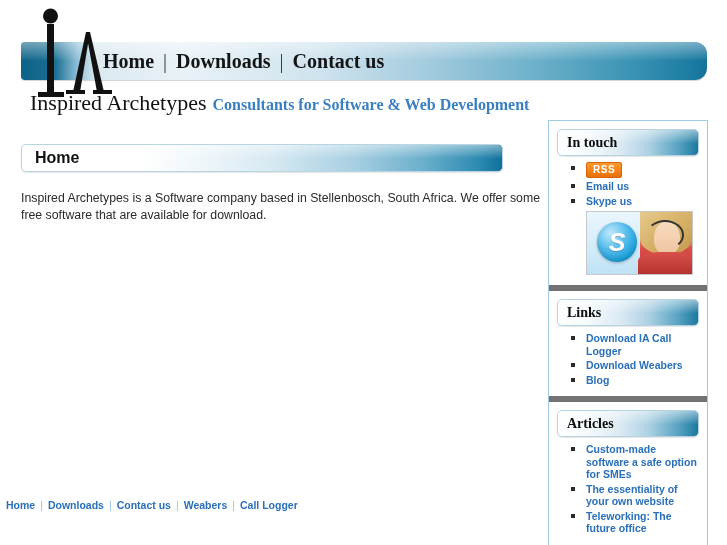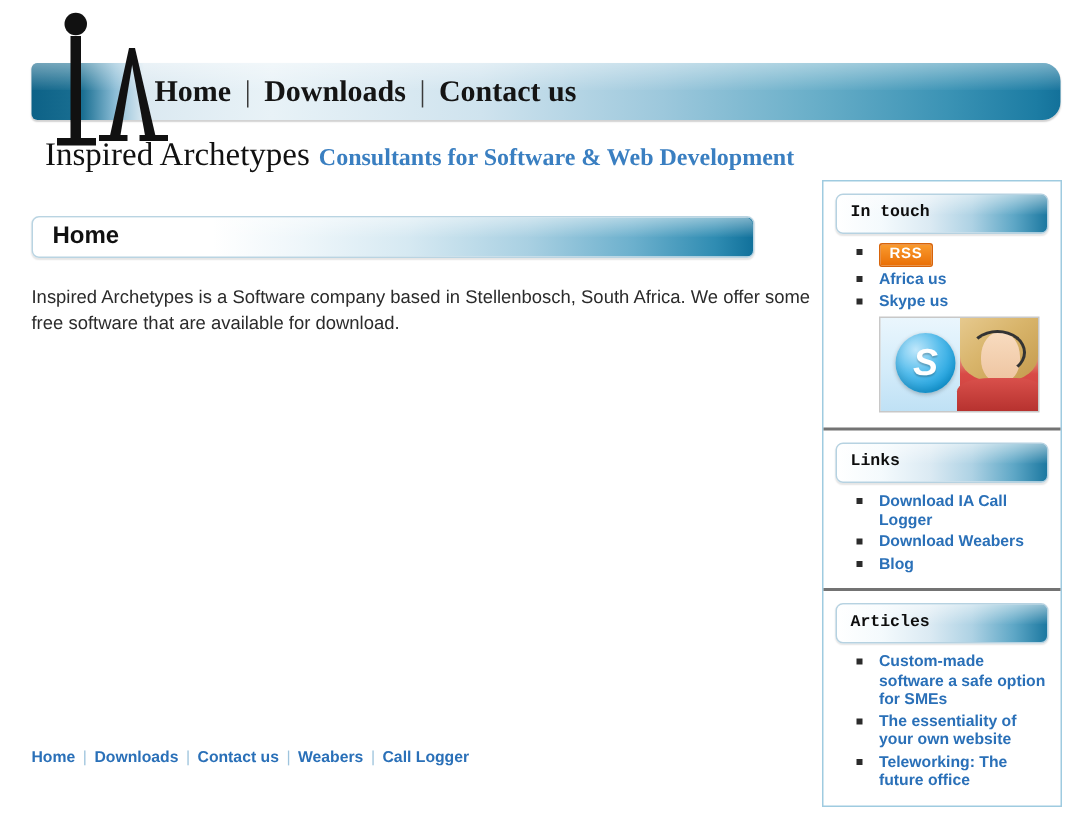--- a/index.html
+++ b/index.html
@@ -180,21 +180,21 @@
     left: 548px;
     top: 120px;
     width: 158px;
     border: 1px solid #9fcbe0;
     background: #ffffff;
   }
   .side-sec {
     padding: 6px 0 6px 0;
   }
   .side-sec + .side-sec {
-    border-top: 2px solid #737373;
+    border-top: 6px solid #737373;
   }
   .side-head {
     margin: 2px 8px 6px 8px;
     height: 25px;
     border: 1px solid #b6d2e1;
     border-radius: 5px;
     background: linear-gradient(to right,
         #ffffff 0px,
         #f4fafd 30px,
         #dbeaf3 62px,
@@ -207,22 +207,22 @@
   }
   .side-head .sheen {
     position: absolute;
     left:0; top:0; width:100%; height:50%;
     background: linear-gradient(to bottom, rgba(255,255,255,0.5), rgba(255,255,255,0.02));
   }
   .side-head h2 {
     margin: 0;
     padding: 0 0 0 9px;
     line-height: 25px;
-    font-family: Liberation Mono, monospace;
-    font-size: 11px;
+    font-family: Liberation Serif, serif;
+    font-size: 14px;
     font-weight: bold;
     color: #0d0d0d;
     position: relative;
     z-index: 2;
   }
   .side-list {
     list-style: none;
     margin: 4px 0 4px 0;
     padding: 0 6px 0 33px;
   }
@@ -329,21 +329,21 @@
     font-size: 25px;
     font-weight: bold;
     font-style: italic;
     color: #ffffff;
     text-shadow: 0 1px 1px rgba(0,0,0,0.2);
   }
 
   
   #footnav {
     position: absolute;
-    left: 21px;
+    left: 6px;
     top: 499px;
     white-space: nowrap;
     font-family: "Liberation Sans", sans-serif;
     font-size: 10.5px;
     font-weight: bold;
     color: #2a70b8;
   }
   #footnav a {
     color: #2a70b8;
     text-decoration: none;
@@ -418,21 +418,21 @@
 
   <div id="sidebar">
 
     <div class="side-sec">
       <div class="side-head">
         <div class="sheen"></div>
         <h2>In touch</h2>
       </div>
       <ul class="side-list">
         <li><span class="rss-badge">RSS</span></li>
-        <li><a href="#">Africa us</a></li>
+        <li><a href="#">Email us</a></li>
         <li><a href="#">Skype us</a></li>
       </ul>
       <div class="skype-img">
         <div class="woman">
           <div class="hair"></div>
           <div class="face"></div>
           <div class="headset"></div>
           <div class="torso"></div>
         </div>
         <div class="skype-s">

